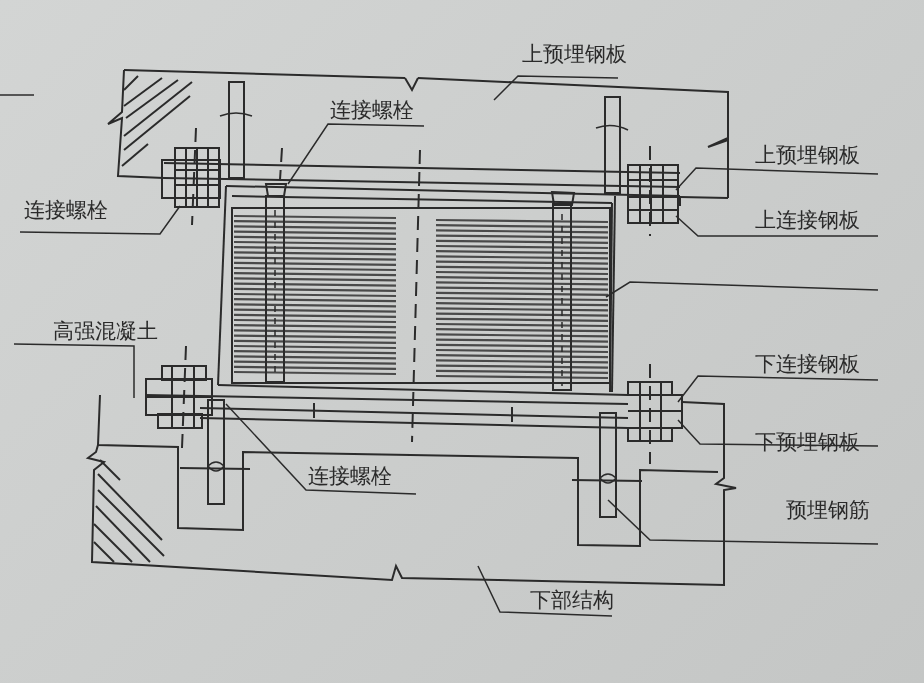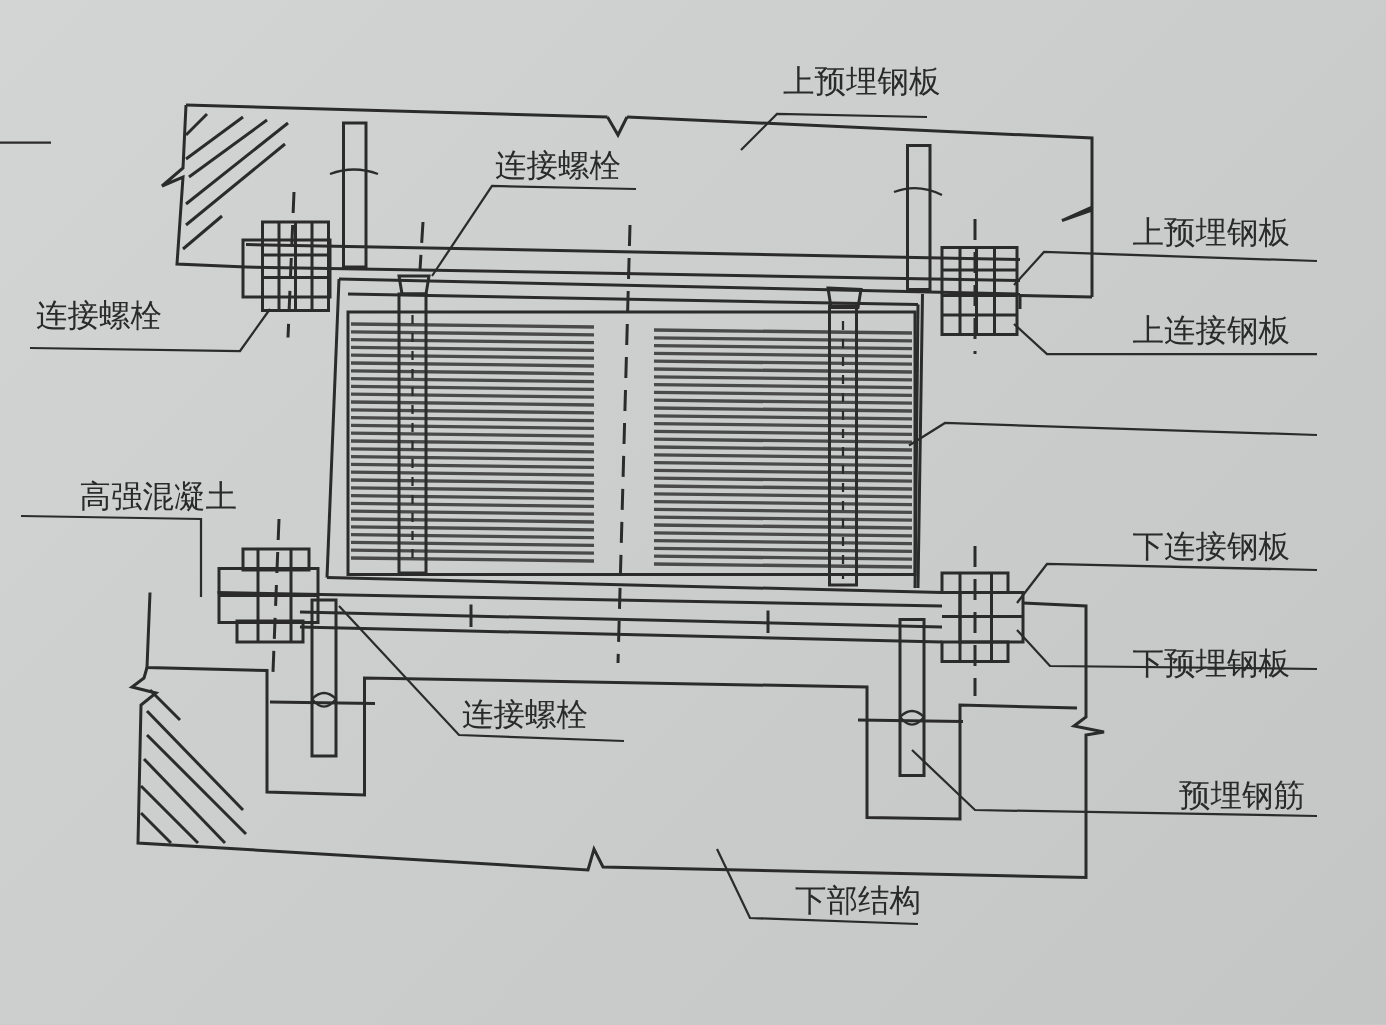--- a/index.html
+++ b/index.html
@@ -227,15 +227,15 @@
 
   <span class="label" style="left:522px;top:44px;">上预埋钢板</span>
   <span class="label" style="left:330px;top:100px;">连接螺栓</span>
   <span class="label" style="left:24px;top:200px;">连接螺栓</span>
   <span class="label" style="left:755px;top:145px;">上预埋钢板</span>
   <span class="label" style="left:755px;top:210px;text-align:center;">上连接钢板</span>
   <span class="label" style="left:20px;top:321px;margin-left:33px;">高强混凝土</span>
   <span class="label" style="left:755px;top:354px;">下连接钢板</span>
   <span class="label" style="left:755px;top:432px;">下预埋钢板</span>
   <span class="label" style="left:308px;top:466px;">连接螺栓</span>
-  <span class="label" style="left:786px;top:520px;">预埋钢筋</span>
+  <span class="label" style="left:786px;top:500px;">预埋钢筋</span>
   <span class="label" style="left:516px;top:590px;margin-left:14px;">下部结构</span>
 </div>
 
 </body></html>

